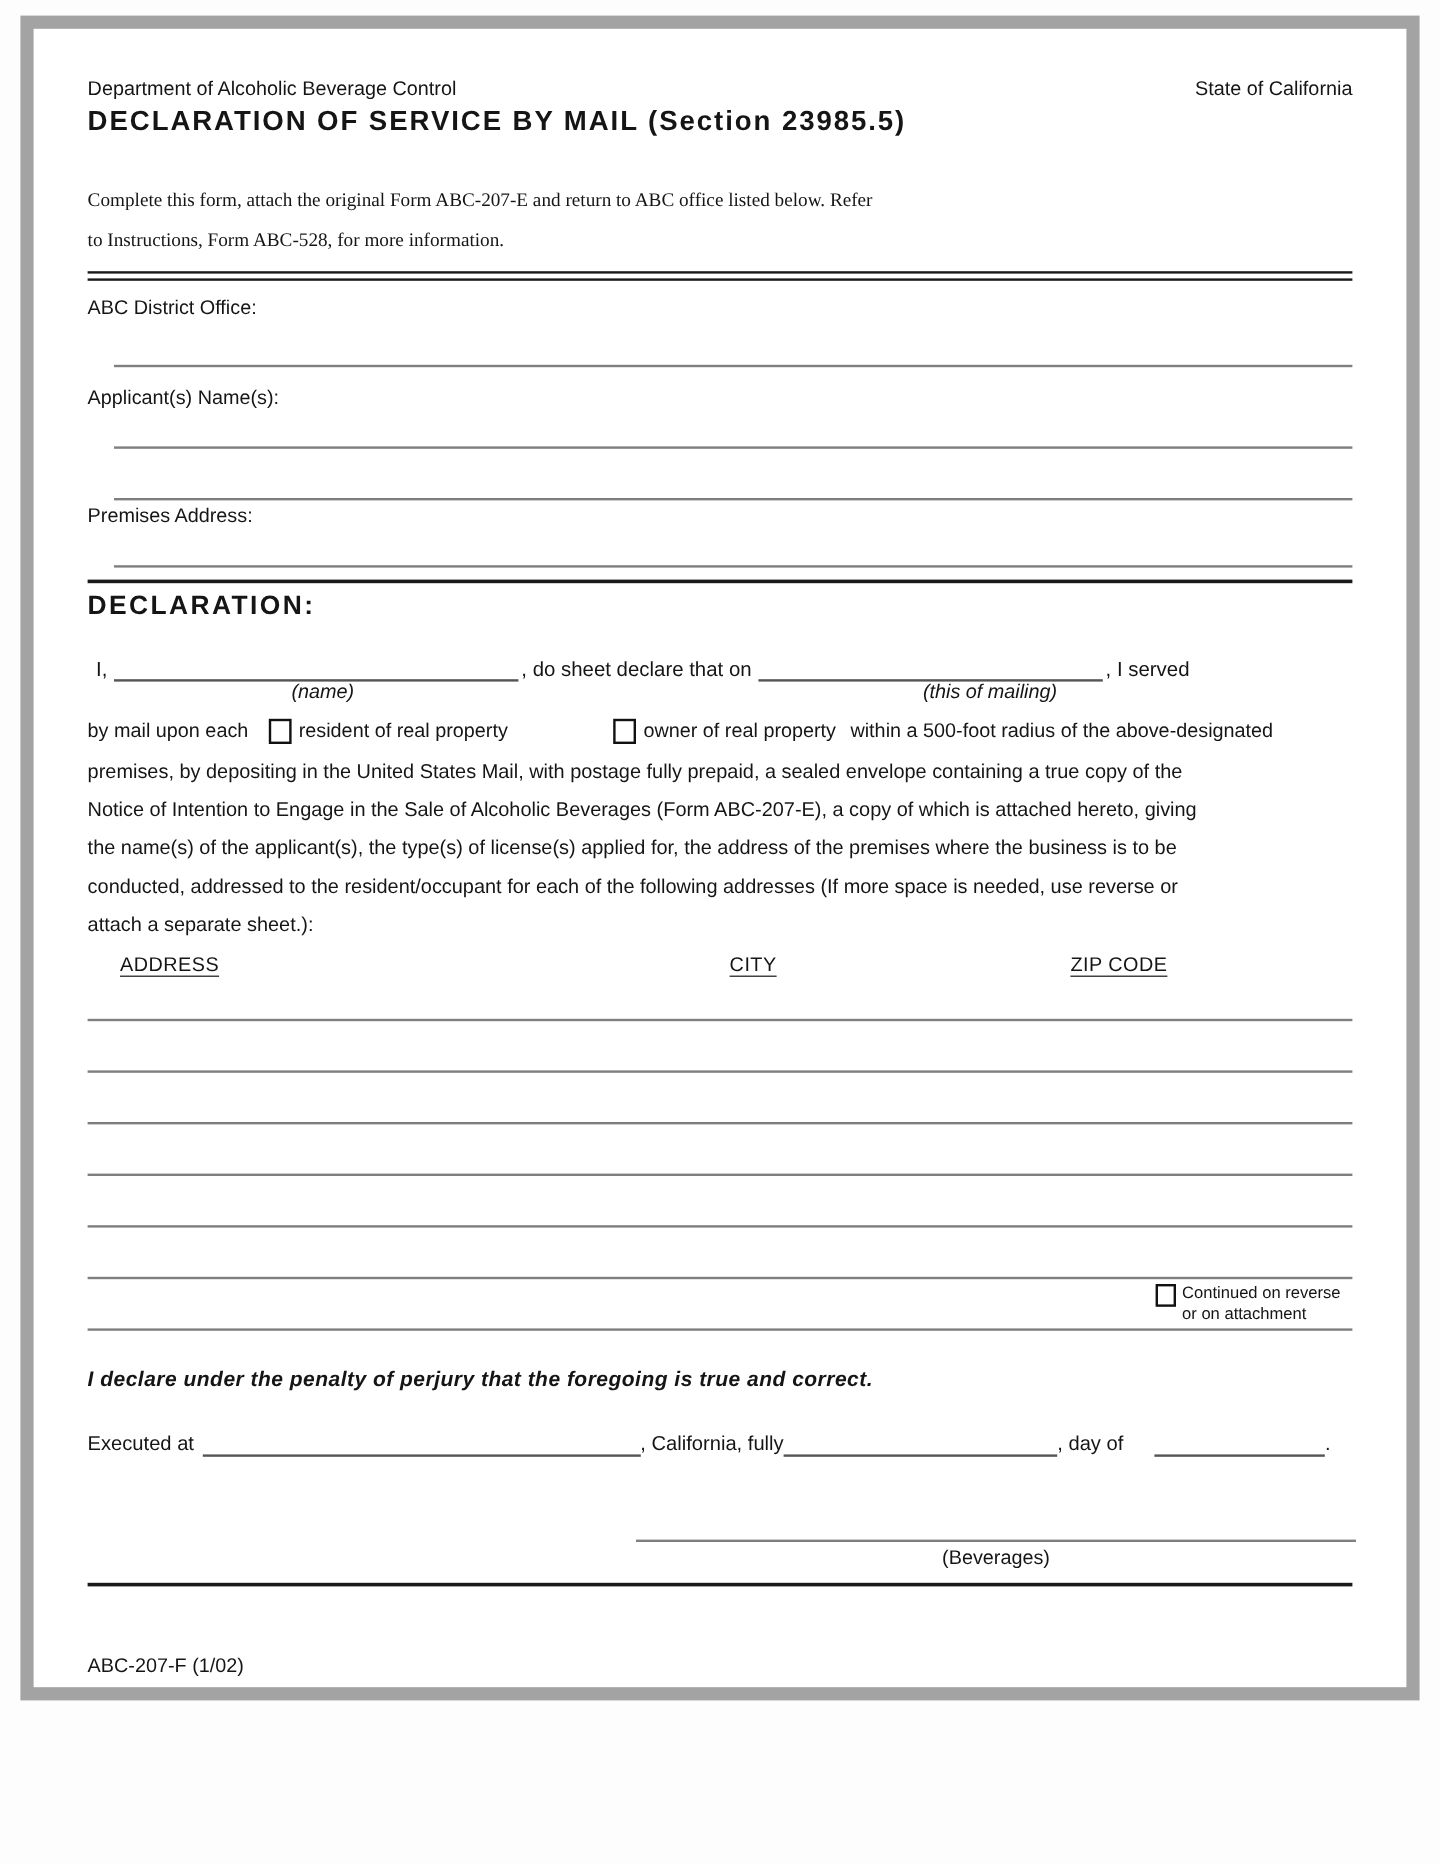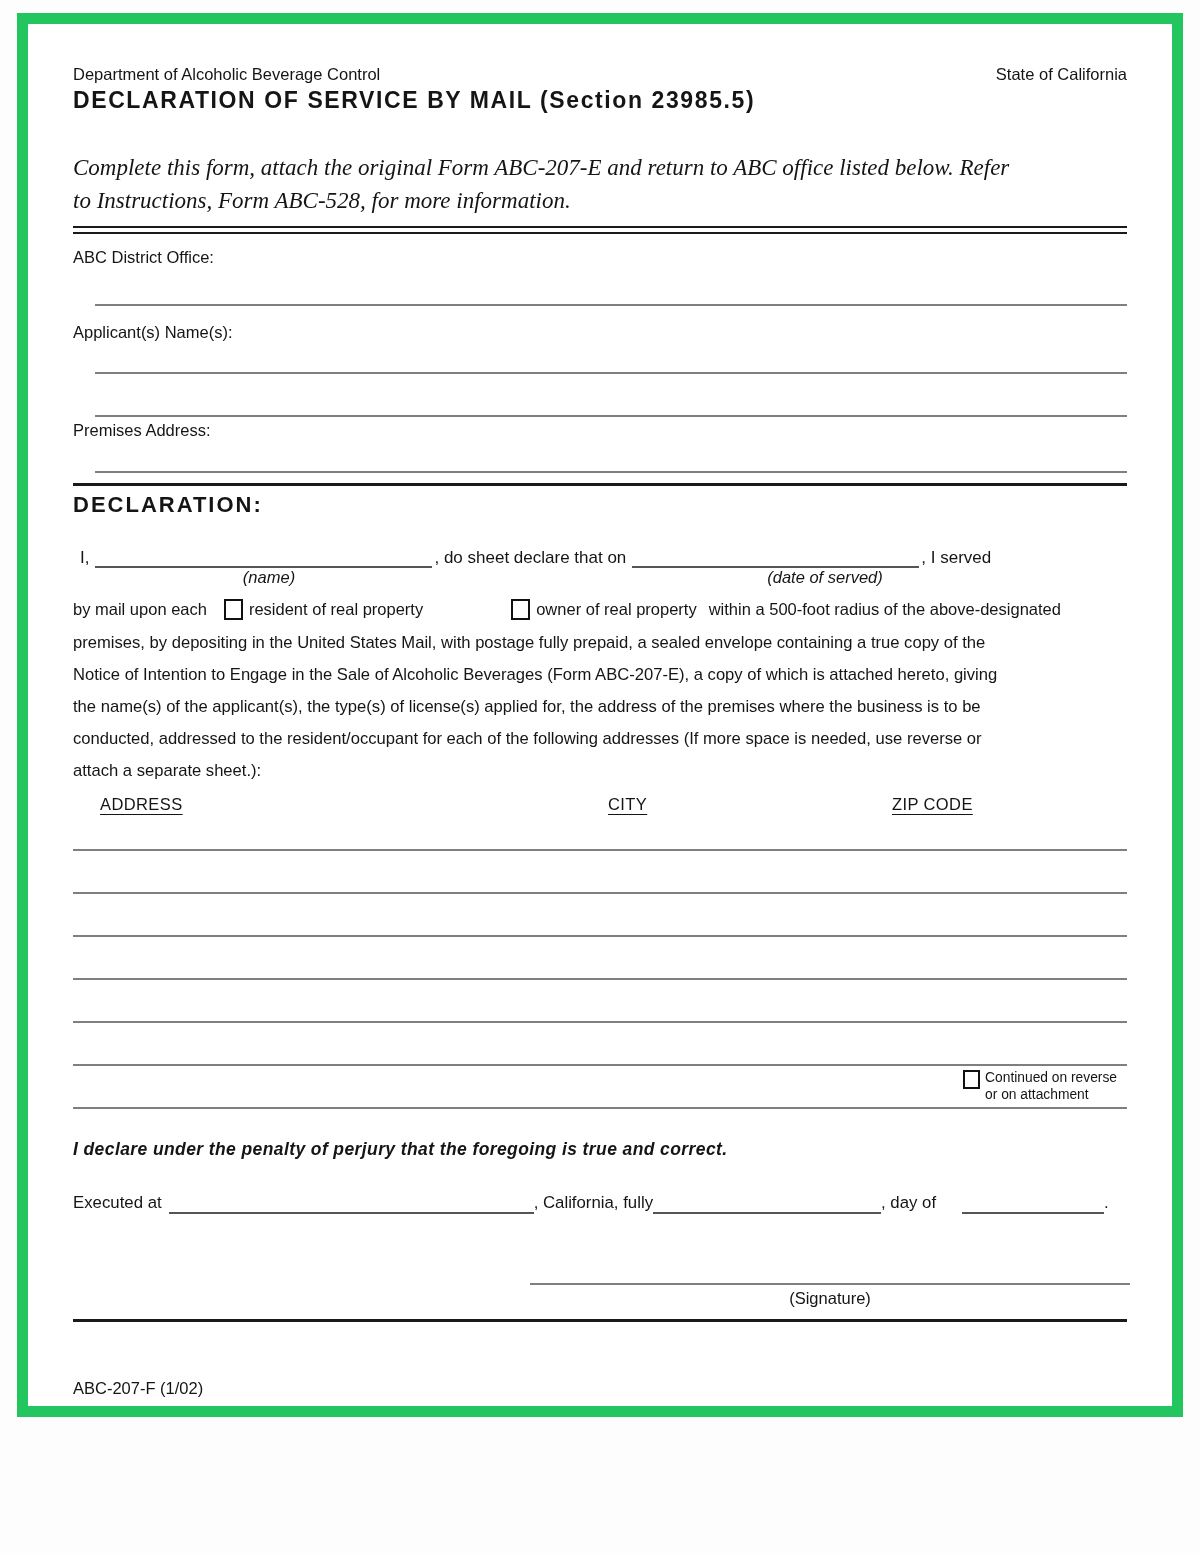--- a/index.html
+++ b/index.html
@@ -7,35 +7,35 @@
   body {
     width:1200px; height:1553px;
     background:#fdfdfd;
     font-family:"Liberation Sans", sans-serif;
     color:#151515;
     position:relative;
   }
   .frame {
     position:absolute; left:17px; top:13px;
     width:1166px; height:1404px;
-    border:11px solid #22c55e;
+    border:11px solid #a3a3a3;
     background:#ffffff;
     overflow:hidden;
   }
   .page { padding:41px 45px 0 45px; width:100%; height:100%; }
 
   
   .header-row { display:flex; justify-content:space-between; font-size:16.5px; }
   .form-title {
     font-size:23px; font-weight:bold; letter-spacing:1.6px; margin-top:3px;
   }
   .intro {
     margin-top:37px;
     font-family:"Liberation Serif", serif;
-    font-size:23px; line-height:33px;font-style:italic;
+    font-size:16px; line-height:33px;
   }
   .double-rule {
     margin-top:9px; height:8px;
     border-top:2.5px solid #1a1a1a; border-bottom:2.5px solid #1a1a1a;
   }
 
   
   .field-label { font-size:16.5px; margin-top:14px; }
   .write-line {
     margin-left:22px; border-bottom:2px solid #7f7f7f;
@@ -134,21 +134,21 @@
 
     <div class="decl-sentence">
       <span class="t">I,</span>
       <span class="blank" style="width:337px;"></span>
       <span class="t">, do sheet declare that on</span>
       <span class="blank" style="width:287px;"></span>
       <span class="t">, I served</span>
     </div>
     <div class="sublabel-row">
       <span class="sublabel" style="left:196px;">(name)</span>
-      <span class="sublabel" style="left:752px;">(date of served)</span>
+      <span class="sublabel" style="left:752px;">(this of mailing)</span>
     </div>
 
     <div class="checkbox-row">
       <span>by mail upon each</span>
       <span class="checkbox" style="margin-left:17px;"></span>
       <span style="margin-left:6px;">resident of real property</span>
       <span class="checkbox" style="margin-left:88px;"></span>
       <span style="margin-left:6px;">owner of real property</span>
       <span style="margin-left:12px;">within a 500-foot radius of the above-designated</span>
     </div>
@@ -217,21 +217,21 @@
       <span class="blank" style="width:365px; margin-left:7px;"></span>
       <span class="t">, California, fully</span>
       <span class="blank" style="width:228px;"></span>
       <span class="t">, day of</span>
       <span class="blank" style="width:142px; margin-left:26px;"></span>
       <span class="t">.</span>
     </div>
 
     <div class="signature-block">
       <div class="signature-line"></div>
-      <div class="signature-sub">(Signature)</div>
+      <div class="signature-sub">(Beverages)</div>
     </div>
 
     <div class="bottom-rule"></div>
 
     <div class="footer">ABC-207-F (1/02)</div>
 
   </div>
 </div>
 
 </body></html>

